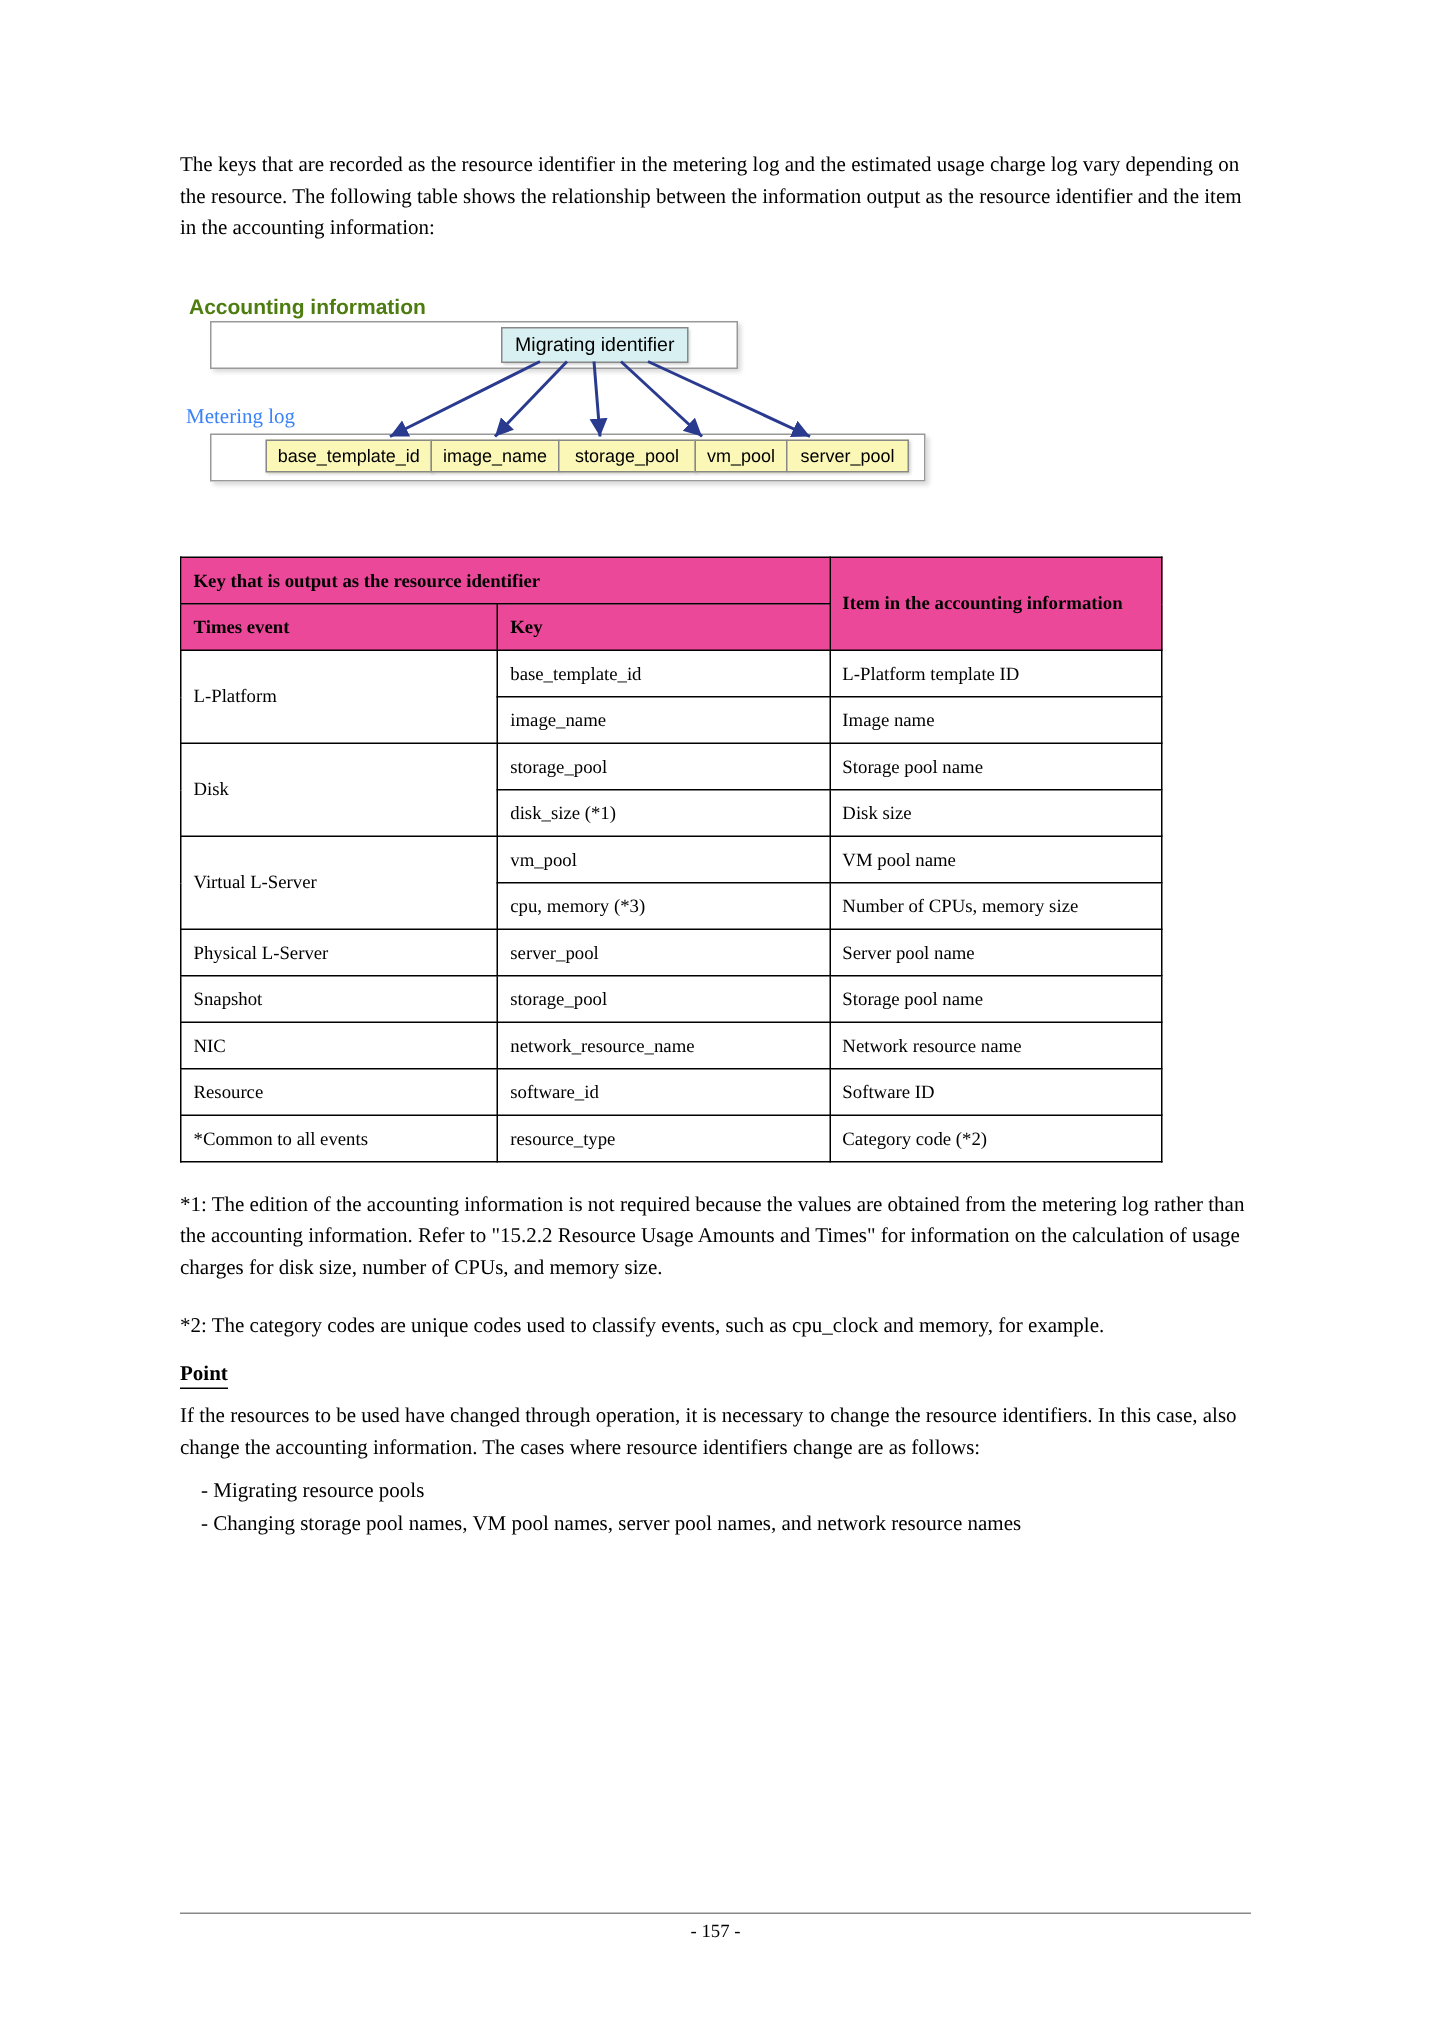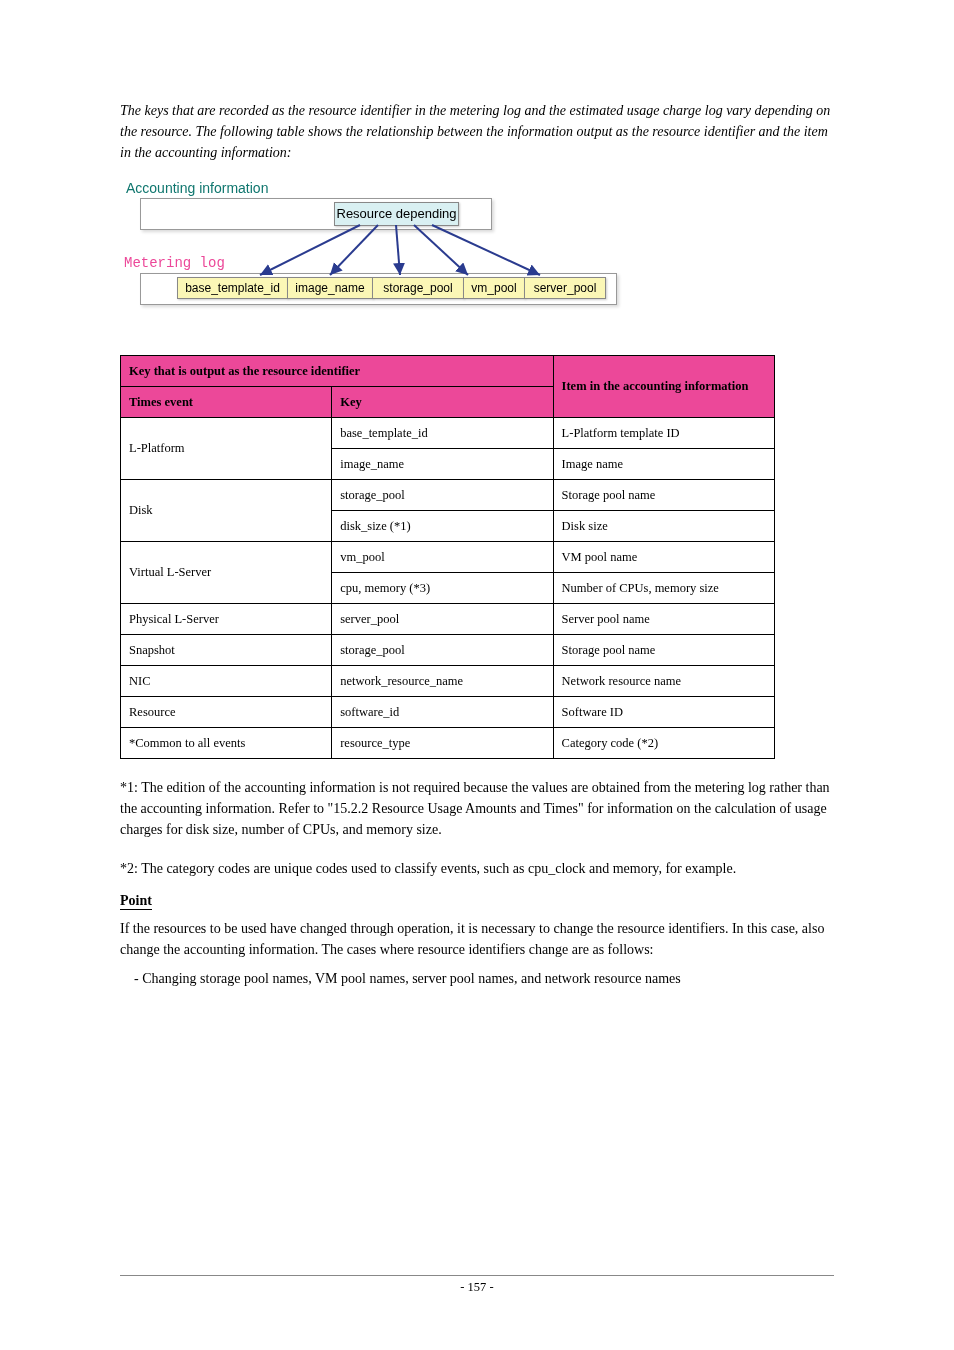--- a/index.html
+++ b/index.html
@@ -12,36 +12,36 @@
     height: 1350px;
     position: relative;
   }
   .page {
     padding: 100px 120px 40px 120px;
   }
   .intro-text {
     font-family: "Times New Roman", serif;
     font-size: 14px;
     line-height: 1.5;
-    margin-bottom: 12px;
-    font-style: italic;
+    margin-bottom: 28px;
   }
   .diagram-area {
     position: relative;
     width: 495px;
     height: 160px;
     margin-bottom: 20px;
   }
   .diagram-title-top {
     position: absolute;
     top: 5px;
     left: 6px;
     font-size: 14px;
     font-family: Arial, sans-serif;
-    color: #0f766e;
+    color: #4d7c0f;
+    font-weight: bold;
   }
   .diagram-outer-top {
     position: absolute;
     top: 23px;
     left: 20px;
     width: 350px;
     height: 30px;
     border: 1px solid #999;
     box-shadow: 2px 2px 3px rgba(0,0,0,0.15);
   }
@@ -57,22 +57,22 @@
     text-align: center;
     line-height: 22px;
     font-size: 13px;
     font-family: Arial, sans-serif;
   }
   .diagram-title-mid {
     position: absolute;
     top: 80px;
     left: 4px;
     font-size: 14px;
-    font-family: Liberation Mono, monospace;
-    color: #ec4899;
+    font-family: Liberation Serif, serif;
+    color: #3b82f6;
   }
   .diagram-outer-bottom {
     position: absolute;
     top: 98px;
     left: 20px;
     width: 475px;
     height: 30px;
     border: 1px solid #999;
     box-shadow: 2px 2px 3px rgba(0,0,0,0.15);
   }
@@ -172,21 +172,21 @@
 </head>
 <body>
 
 <div class="page">
 
   <div class="intro-text">The keys that are recorded as the resource identifier in the metering log and the estimated usage charge log vary depending on the resource. The following table shows the relationship between the information output as the resource identifier and the item in the accounting information:</div>
 
   <div class="diagram-area">
     <div class="diagram-title-top">Accounting information</div>
     <div class="diagram-outer-top"></div>
-    <div class="resource-box">Resource depending</div>
+    <div class="resource-box">Migrating identifier</div>
     <div class="diagram-title-mid">Metering log</div>
     <div class="diagram-outer-bottom"></div>
     <div class="yellow-row">
       <div class="yellow-cell yc1">base_template_id</div>
       <div class="yellow-cell yc2">image_name</div>
       <div class="yellow-cell yc3">storage_pool</div>
       <div class="yellow-cell yc4">vm_pool</div>
       <div class="yellow-cell yc5">server_pool</div>
     </div>
     <svg class="arrows">
@@ -269,20 +269,21 @@
       </tr>
     </tbody>
   </table>
 
   <div class="post-text">*1: The edition of the accounting information is not required because the values are obtained from the metering log rather than the accounting information. Refer to "15.2.2 Resource Usage Amounts and Times" for information on the calculation of usage charges for disk size, number of CPUs, and memory size.</div>
   <div class="post-text">*2: The category codes are unique codes used to classify events, such as cpu_clock and memory, for example.</div>
 
   <div class="point-label">Point</div>
   <div class="point-desc">If the resources to be used have changed through operation, it is necessary to change the resource identifiers. In this case, also change the accounting information. The cases where resource identifiers change are as follows:</div>
   <div class="list-block">
+    <div>- Migrating resource pools</div>
     <div>- Changing storage pool names, VM pool names, server pool names, and network resource names</div>
   </div>
 
 </div>
 
 <div class="footer">
   <span></span>
   <span class="footer-center">- 157 -</span>
   <span></span>
 </div>

